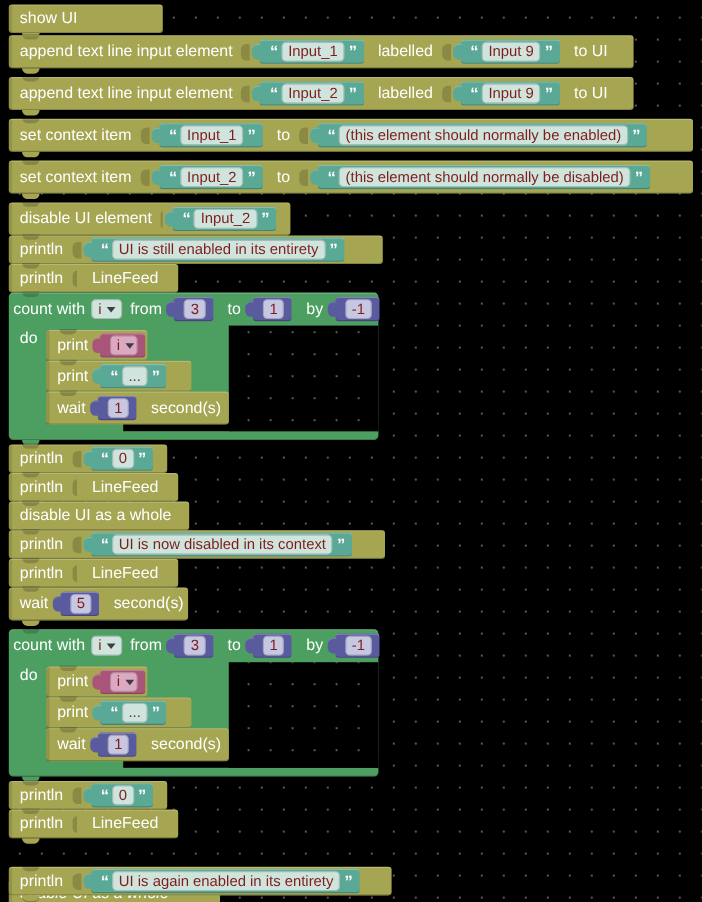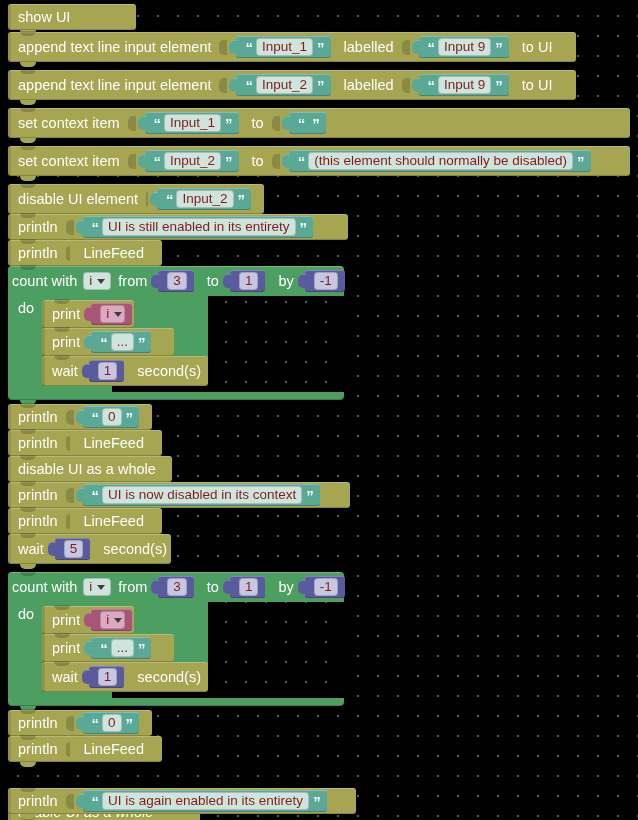--- a/index.html
+++ b/index.html
@@ -167,21 +167,21 @@
     background-color: #000000;
     background-image: radial-gradient(circle, #5a5a5a 0.9px, transparent 1px);
     background-size: 20px 20px;
   }
 </style>
 </head>
 <body>
 
 <div id="workspace">
 
-  <div class="blk olive" style="left:8px; top:4px; width:128px; height:26px;">
+  <div class="blk olive" style="left:8px; top:4px; width:140px; height:26px;">
     <span class="ltab"></span>
     <span class="nub-bot"></span>
     <span class="lbl">show UI</span>
   </div>
 
   <div class="blk olive" style="left:8px; top:32px; width:568px; height:30px;">
     <span class="ltab"></span>
     <span class="nub-top"></span>
     <span class="nub-bot"></span>
     <span class="lbl">append text line input element</span>
@@ -230,20 +230,21 @@
     <span class="sockhole"></span>
     <span class="val text">
       <span class="quote open">“</span>
       <span class="field">Input_1</span>
       <span class="quote close">”</span>
     </span>
     <span class="lbl" style="margin-left:8px">to</span>
     <span class="sockhole"></span>
     <span class="val text">
       <span class="quote open">“</span>
+      <span class="field">(this element should normally be enabled)</span>
       <span class="quote close">”</span>
     </span>
   </div>
 
   <div class="blk olive" style="left:8px; top:146px; width:622px; height:30px;">
     <span class="ltab"></span>
     <span class="nub-top"></span>
     <span class="nub-bot"></span>
     <span class="lbl">set context item</span>
     <span class="sockhole"></span>

